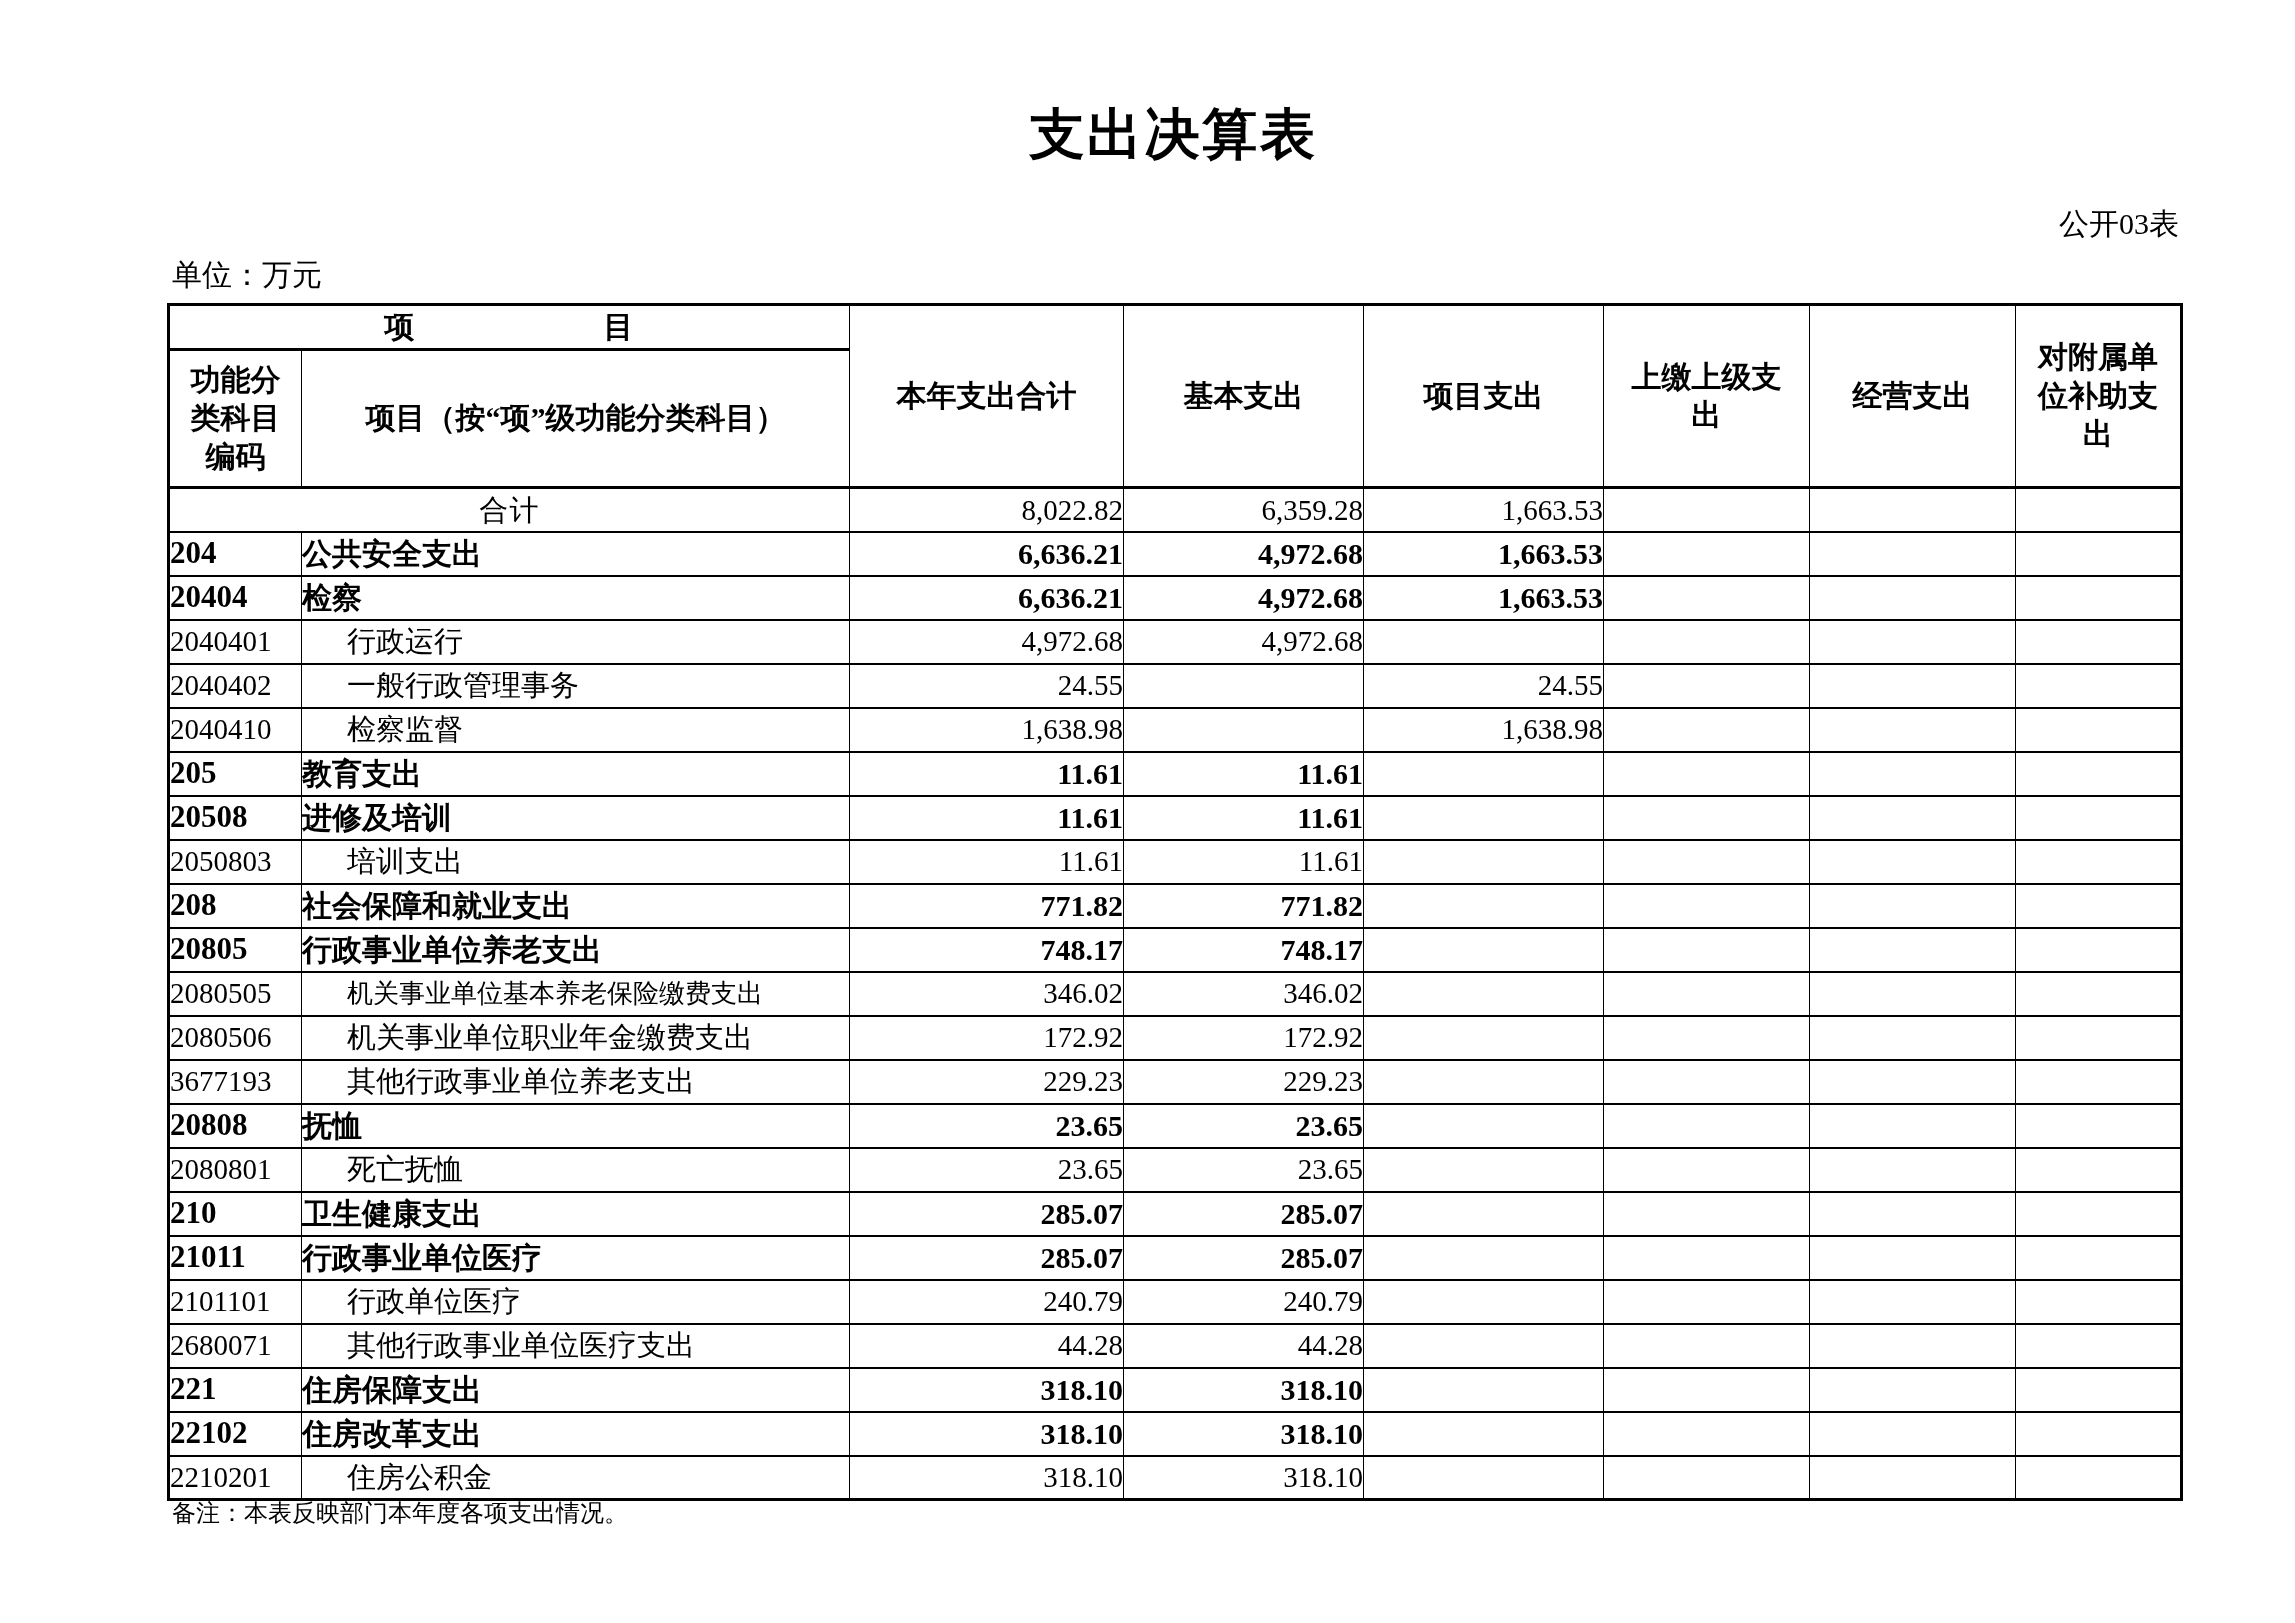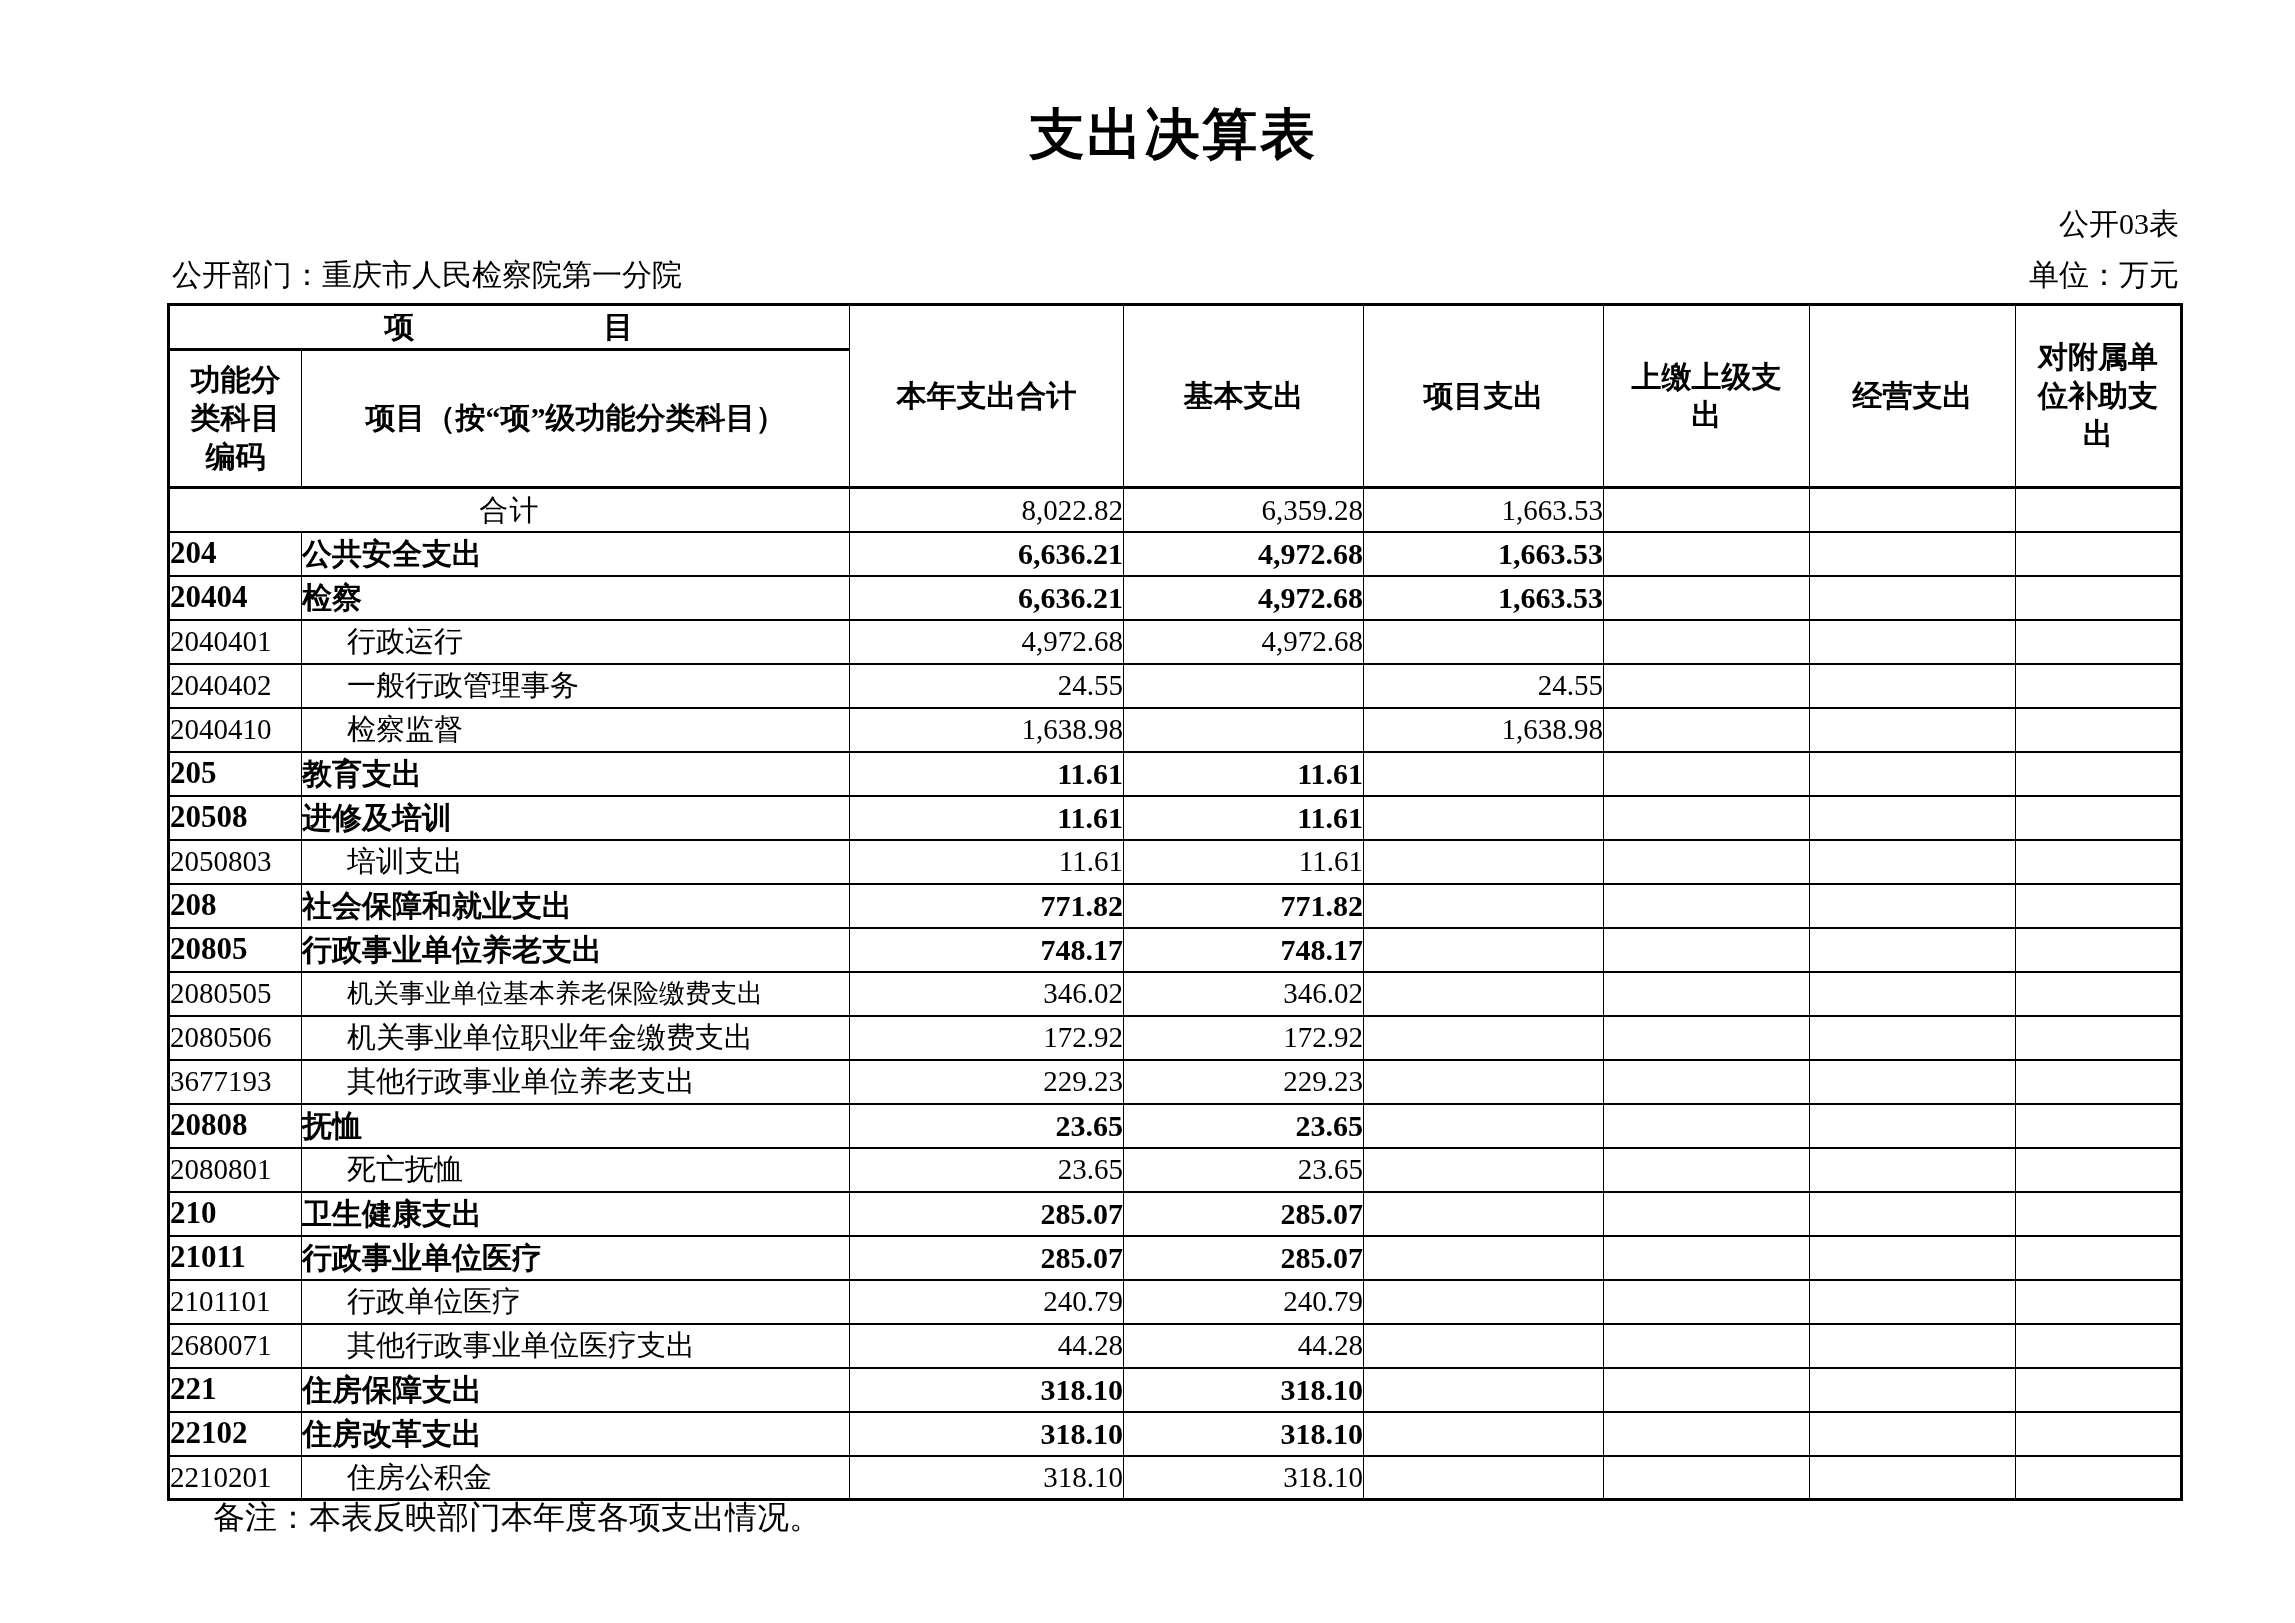--- a/index.html
+++ b/index.html
@@ -107,34 +107,32 @@
   td.total-cell {
     text-align: center;
     font-size: 30px;
     letter-spacing: 1.3px;
   }
   td.item.squeeze { font-size: 26px; }
   .note {
     position: absolute;
     top: 1500px;
     left: 172px;
-    font-size: 32px;
+    font-size: 24px;
     line-height: 1.1;
-    margin-left: 41px;
   }
 </style>
 </head>
 <body>
 
 <div class="title">支出决算表</div>
 
 <div class="form-no">公开03表</div>
 
 <div class="meta-row">
-  <span>公开部门：重庆市人民检察院第一分院</span>
   <span>单位：万元</span>
 </div>
 
 <table class="report">
   <colgroup>
     <col style="width:133px">
     <col style="width:548px">
     <col style="width:274px">
     <col style="width:240px">
     <col style="width:240px">

